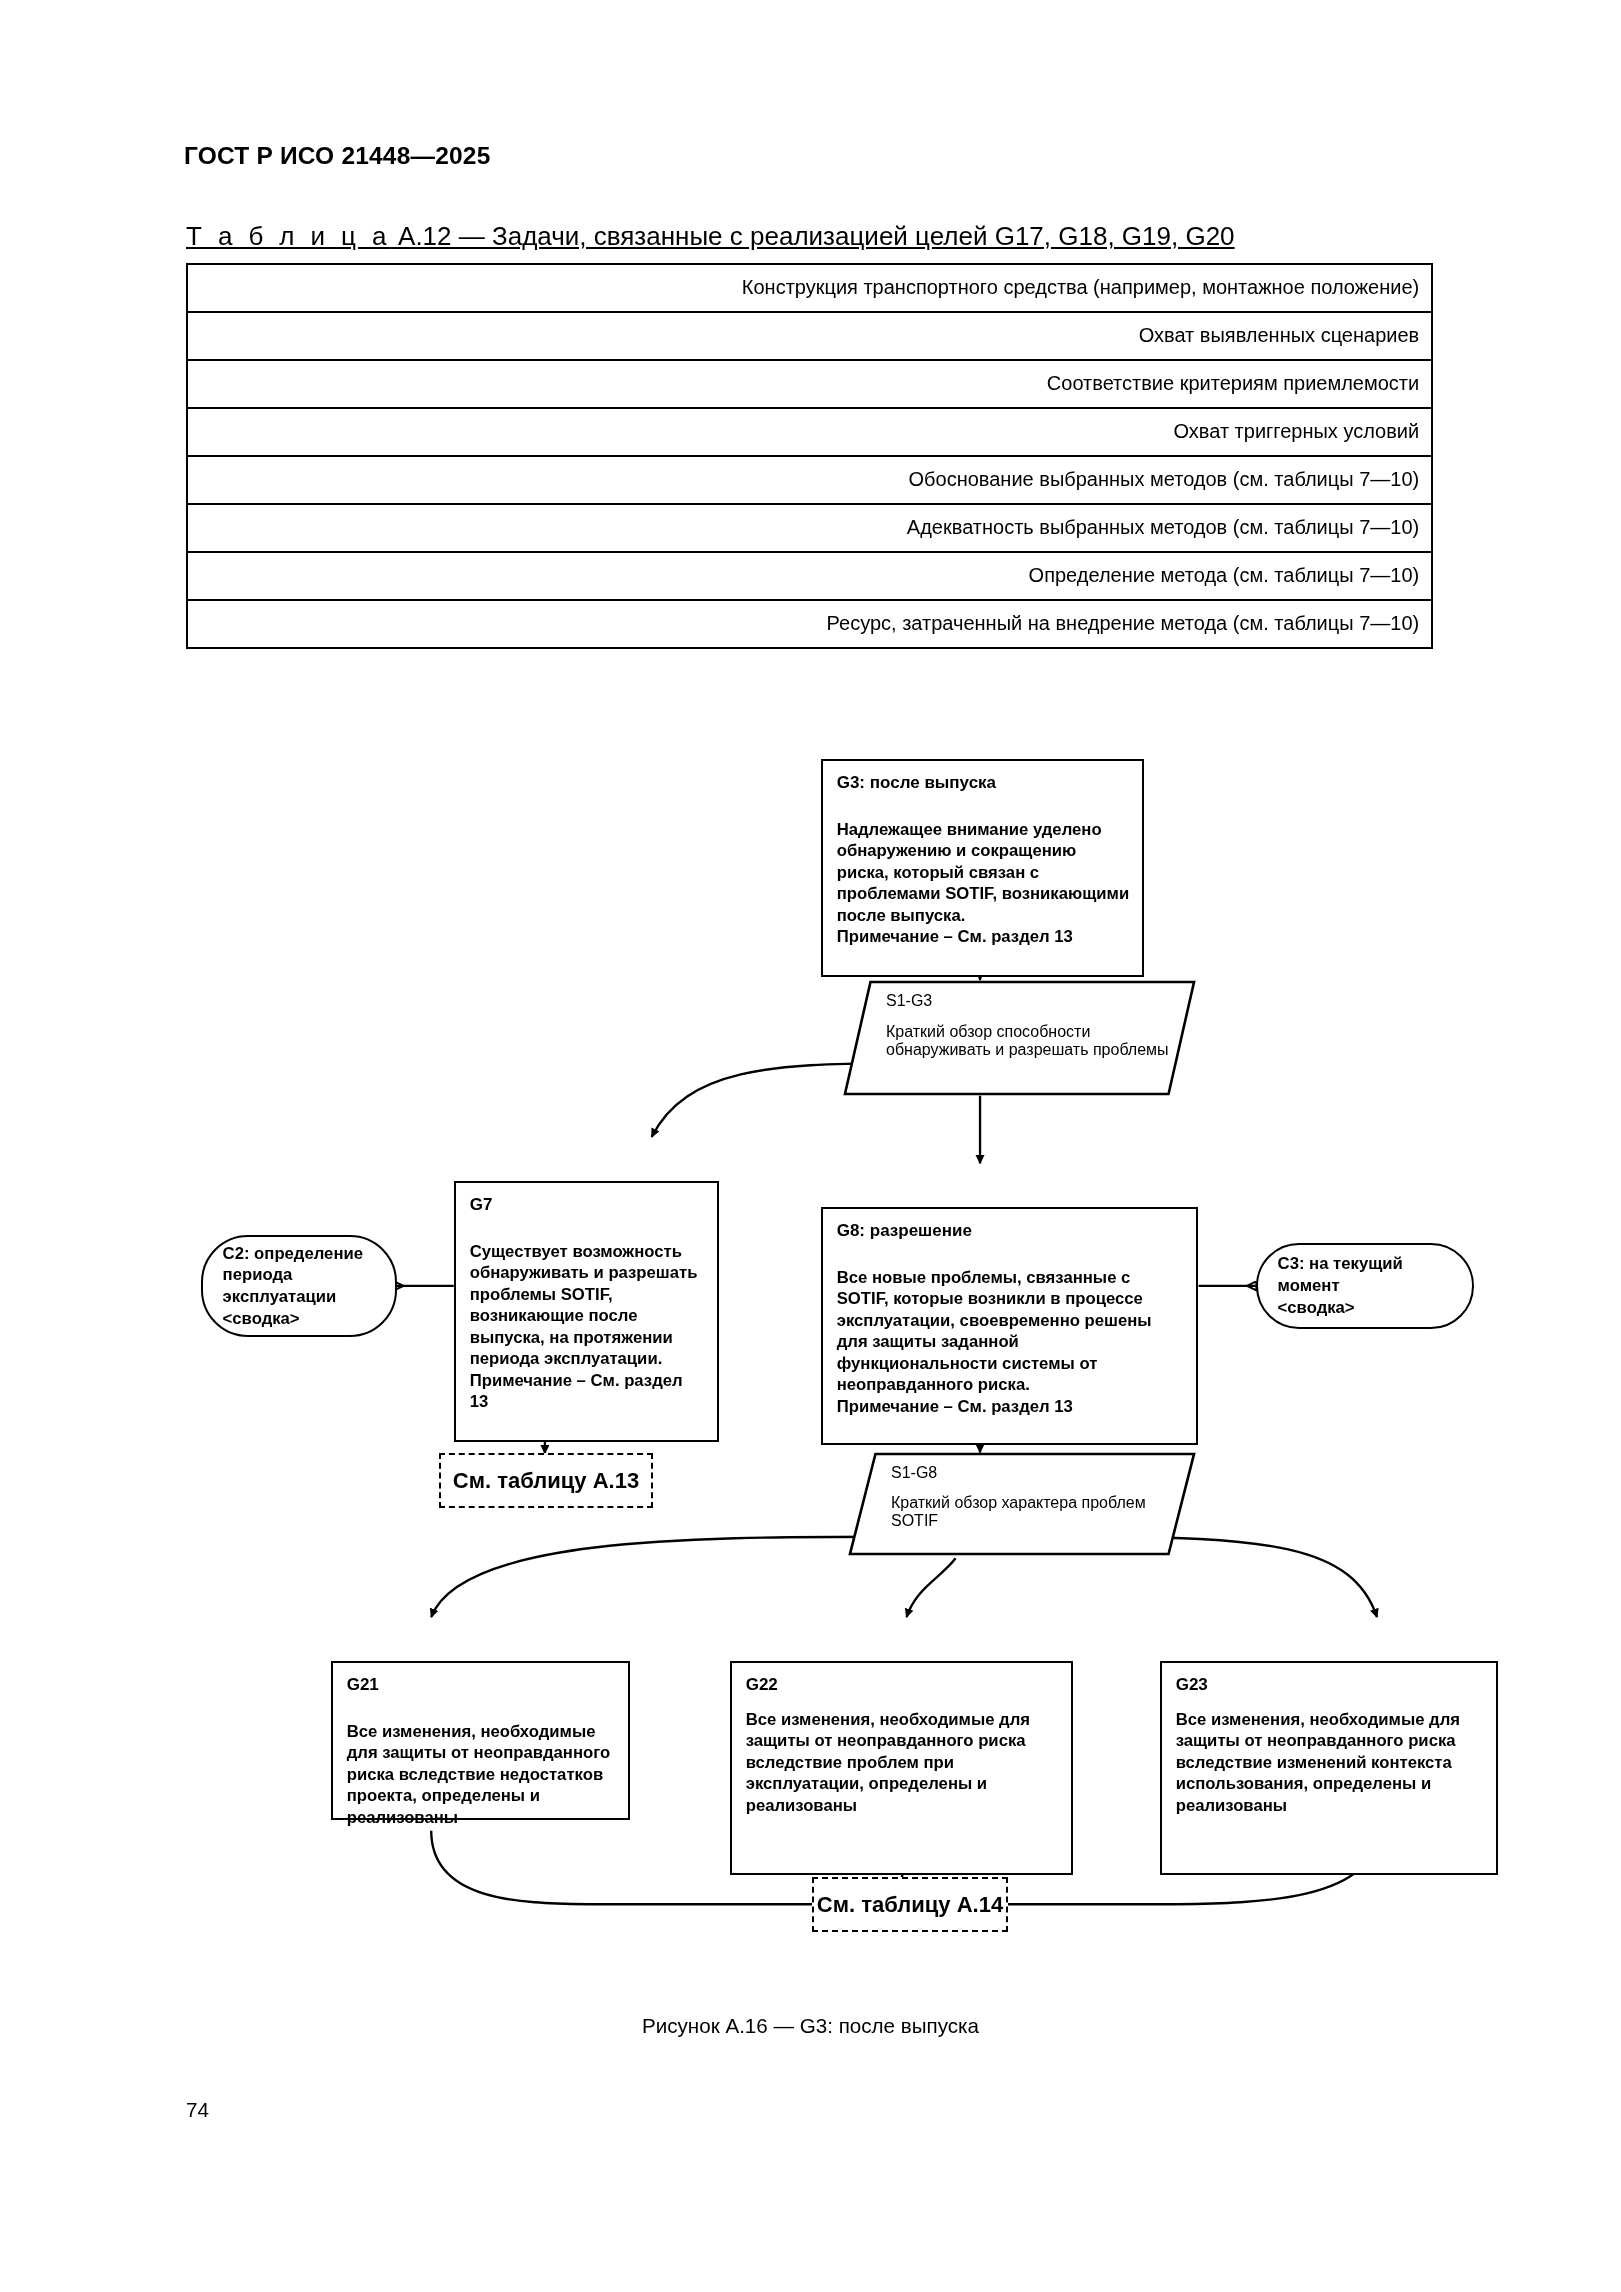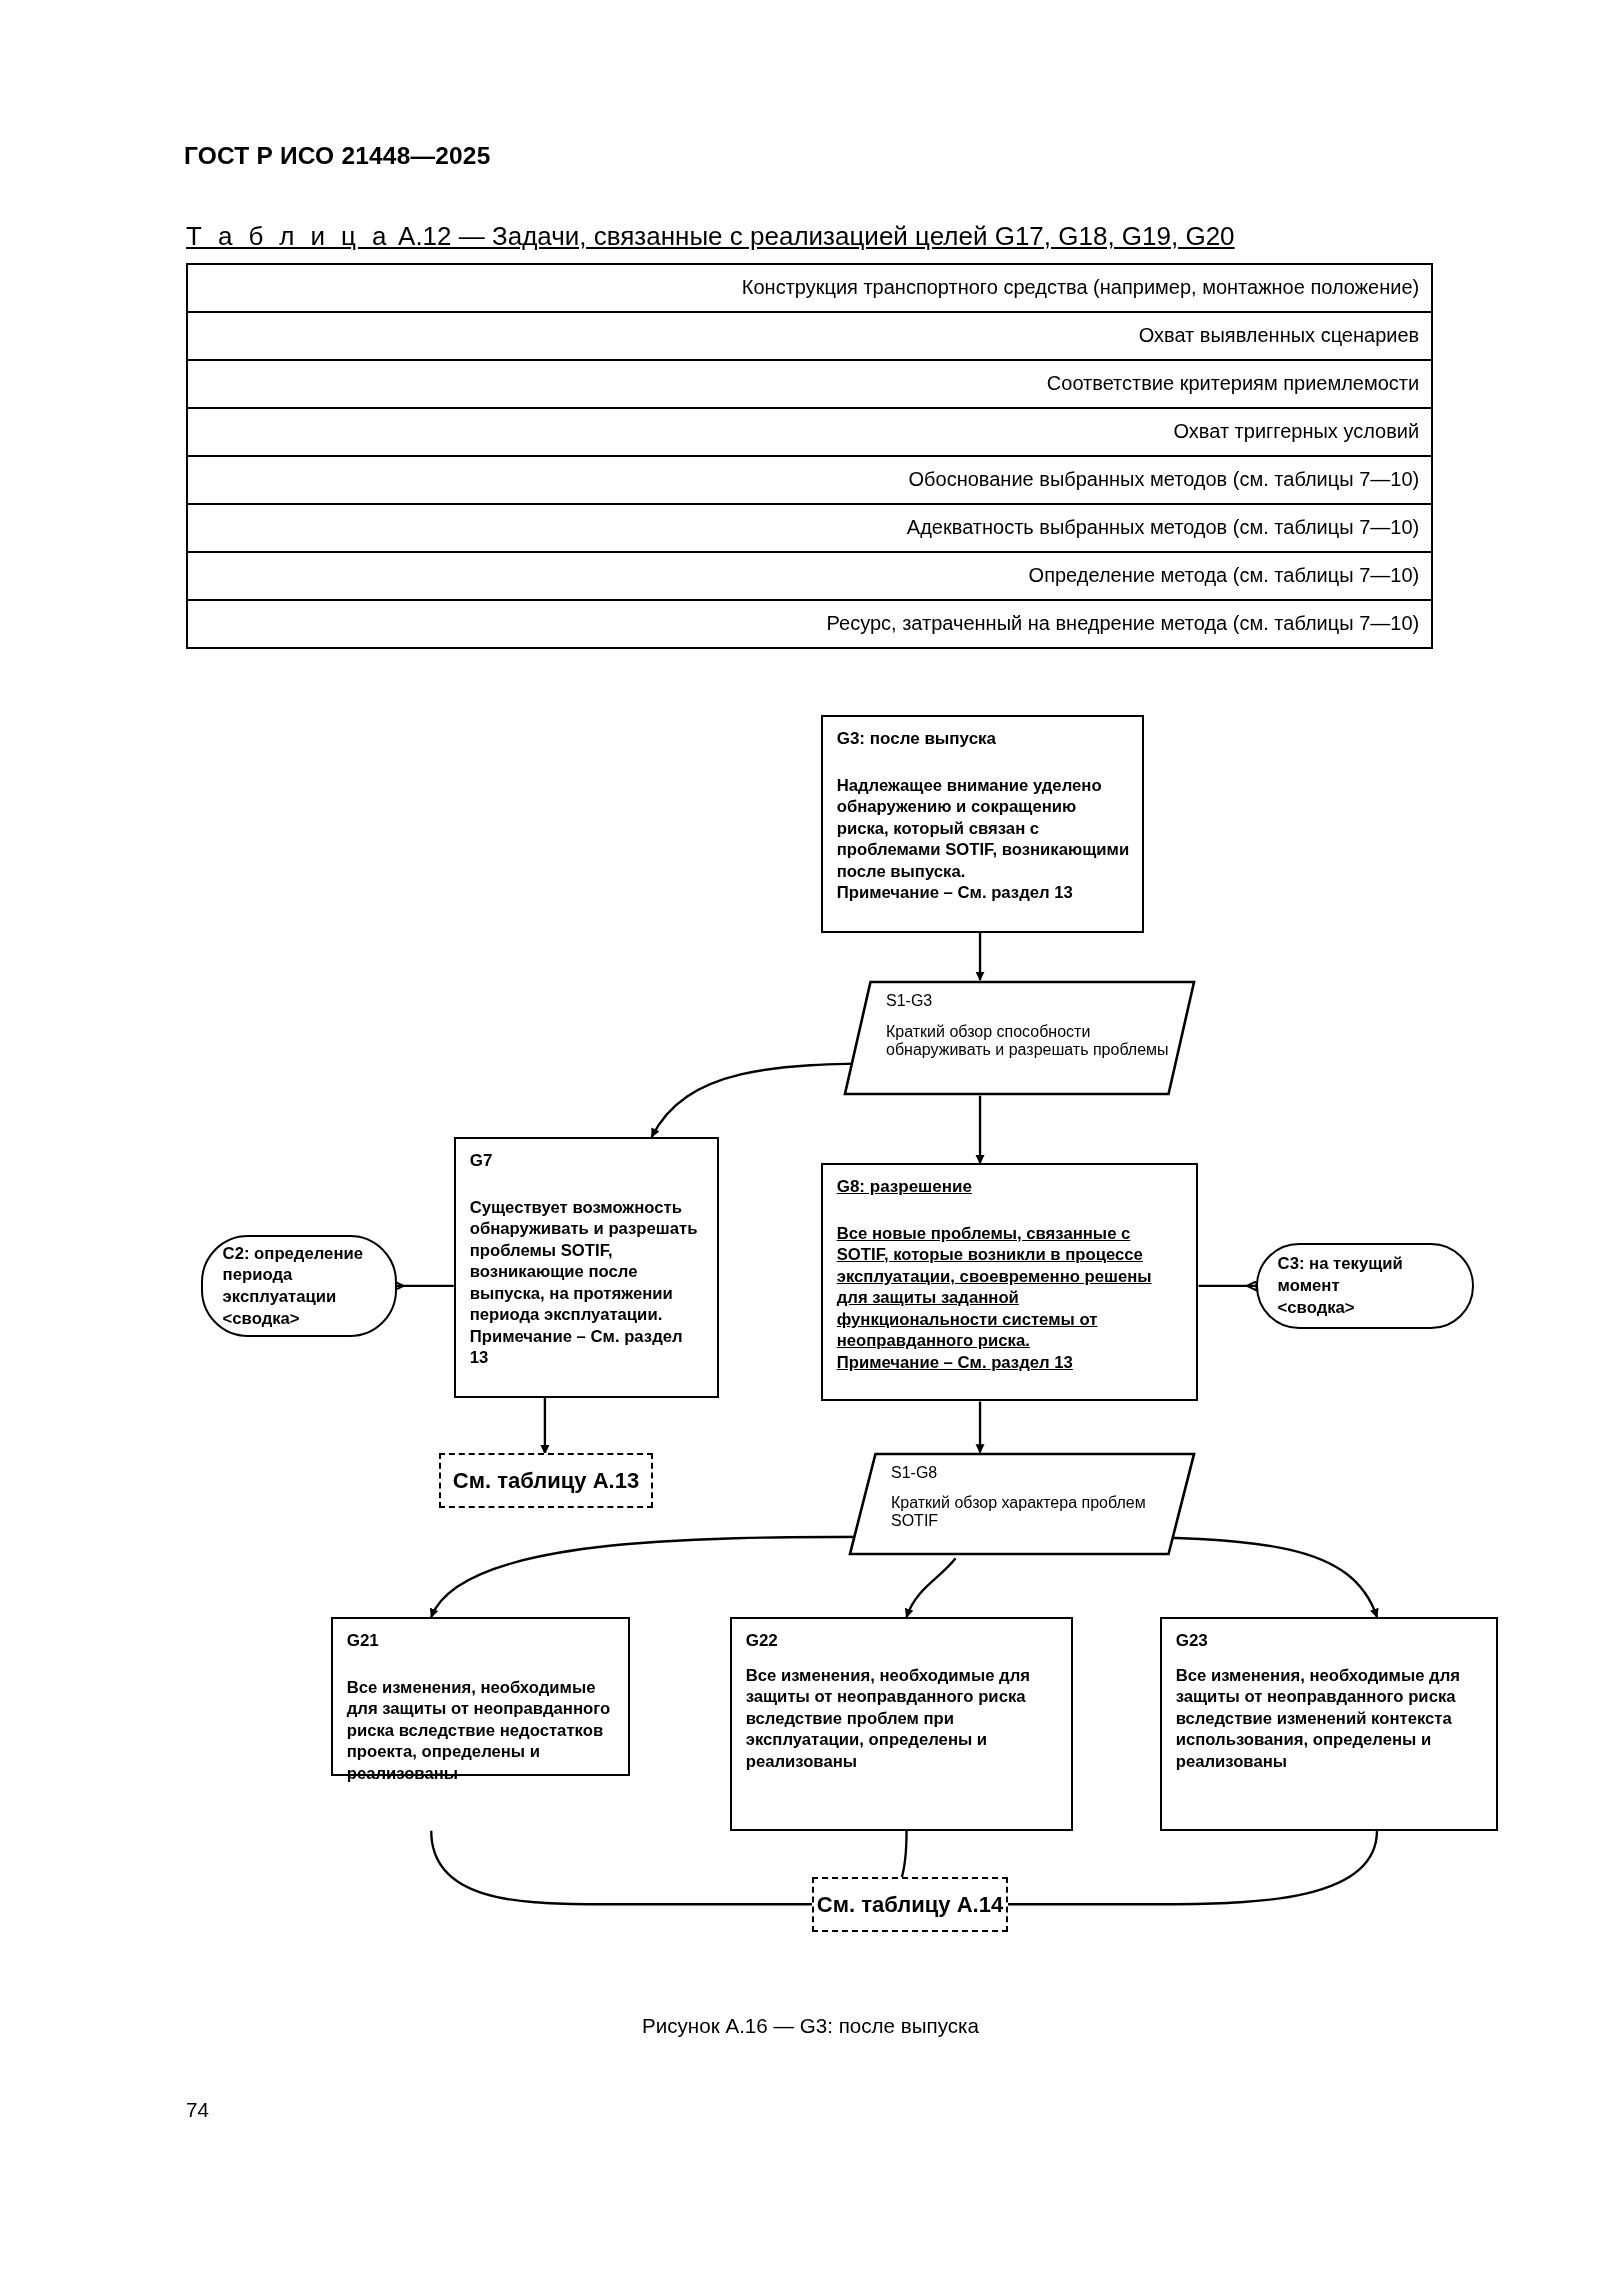--- a/index.html
+++ b/index.html
@@ -38,20 +38,21 @@
   }
 
   
   .diagram{position:absolute;left:0;top:676px;width:1621px;height:1304px;}
   .diagram svg{position:absolute;left:0;top:0;width:1621px;height:1304px;}
 
   .node{position:absolute;box-sizing:border-box;}
   .box{
     border:2.4px solid #000;background:#fff;
     padding:10.8px 11.8px 9.8px 13.7px;
+    margin-top:44px;
   }
   .node .nid{font-size:17px;font-weight:bold;line-height:1.25;}
   .node .ntext{
     font-size:16.7px;font-weight:bold;line-height:1.29;
     white-space:pre-line;
   }
   .node .gap{height:25.5px;}
 
   .para{
     position:absolute;box-sizing:border-box;
@@ -183,21 +184,21 @@
       </div>
     </div>
 
     <div class="node box" style="left:454px;top:461px;width:265px;height:261px;">
       <div class="nid">G7</div>
       <div class="gap"></div>
       <div class="ntext">Существует возможность обнаруживать и разрешать проблемы SOTIF, возникающие после выпуска, на протяжении периода эксплуатации.
 Примечание – См. раздел 13</div>
     </div>
 
-    <div class="node box" style="left:821px;top:487px;width:377px;height:238px;text-decoration:underline;">
+    <div class="node box" style="left:821px;top:487px;width:377px;height:238px;">
       <div class="nid">G8: разрешение</div>
       <div class="gap"></div>
       <div class="ntext">Все новые проблемы, связанные с SOTIF, которые возникли в процессе эксплуатации, своевременно решены для защиты заданной функциональности системы от неоправданного риска.
 Примечание – См. раздел 13</div>
     </div>
 
     <div class="oval" style="left:201px;top:559px;width:196px;height:102px;">
       <div class="otext">C2: определение периода эксплуатации
 &lt;сводка&gt;</div>
     </div>

